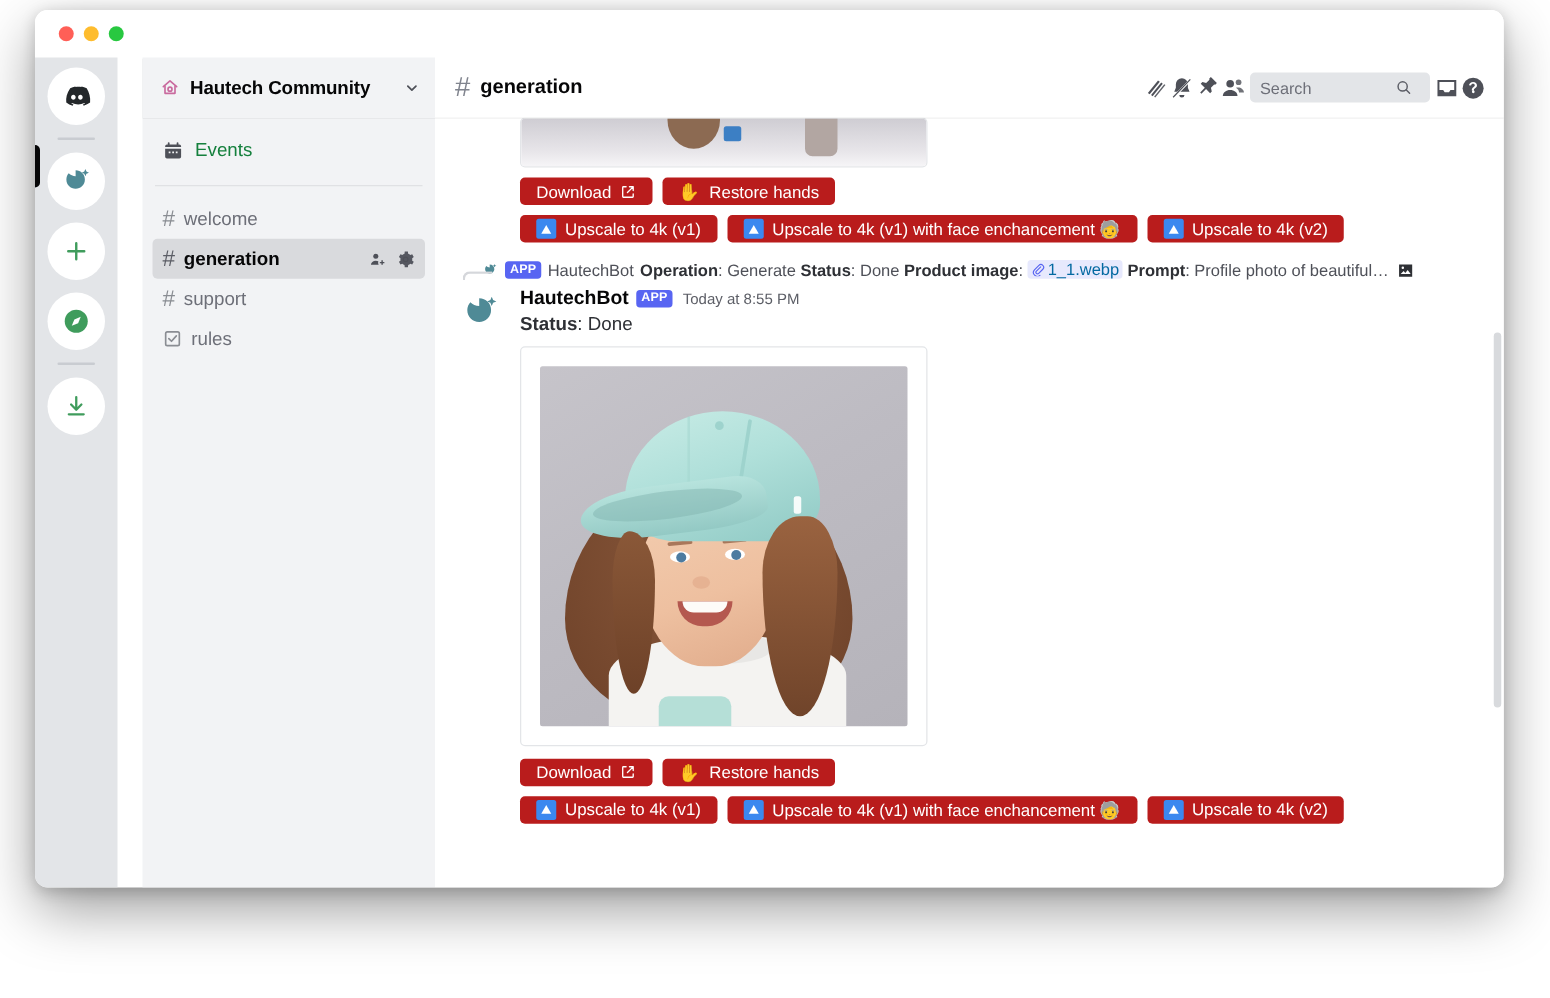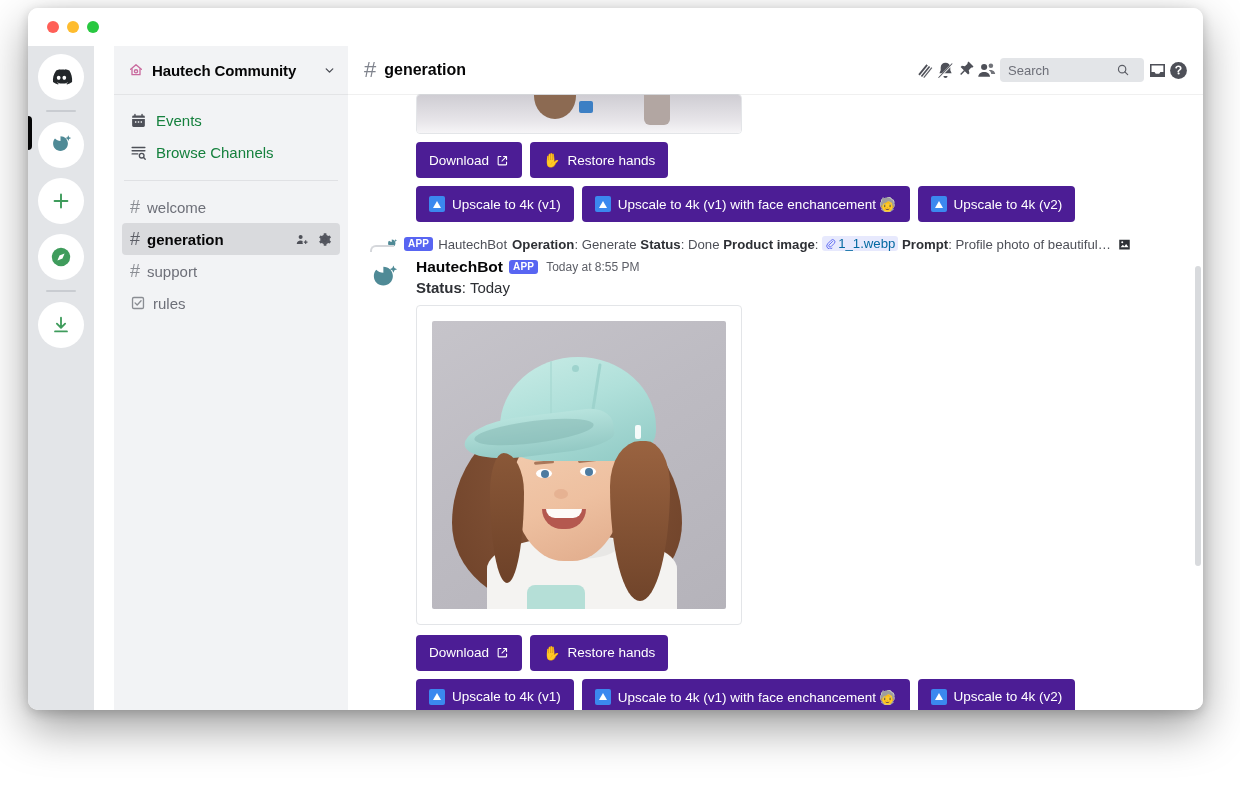--- a/index.html
+++ b/index.html
@@ -124,23 +124,23 @@
     font-size: 13px; color: #5c5e66; width: 108px;
   }
   .search-input::placeholder { color: #6d6f78; }
 
   
   .messages { flex: 1; overflow: hidden; position: relative; padding: 0 16px 0 0; }
   .msg-scroll { padding-left: 0; }
 
   .btn-row { display: flex; gap: 8px; padding: 0 0 0 68px; margin-bottom: 8px; flex-wrap: nowrap; }
   .dbtn {
-    background: #4c1d95; color: #ffffff;
+    background: #b91c1c; color: #ffffff;
     border: none; border-radius: 4px;
-    height: 36px; padding: 0 13px;
+    height: 22px; padding: 0 13px;
     font-family: "Liberation Sans", sans-serif;
     font-size: 13.5px; font-weight: 500;
     display: inline-flex; align-items: center; gap: 7px;
     cursor: pointer; white-space: nowrap;
   }
   .tri-icon {
     width: 16px; height: 16px; background: #3b88ef;
     border-radius: 2px; display: inline-flex;
     align-items: center; justify-content: center;
     flex: 0 0 16px;
@@ -320,30 +320,20 @@
 
           <div class="nav-item">
             <span>
               <svg width="17" height="17" viewBox="0 0 24 24" fill="#4e5058">
                 <path d="M7 2.5a1 1 0 0 1 1 1V5h8V3.5a1 1 0 1 1 2 0V5h1a2 2 0 0 1 2 2v1H3V7a2 2 0 0 1 2-2h1V3.5a1 1 0 0 1 1-1ZM3 10h18v9a2 2 0 0 1-2 2H5a2 2 0 0 1-2-2v-9Zm4 3v2h2v-2H7Zm4 0v2h2v-2h-2Zm4 0v2h2v-2h-2Z"></path>
               </svg>
             </span>
             <span>Events</span>
           </div>
 
-          <div class="nav-item">
-            <span>
-              <svg width="17" height="17" viewBox="0 0 24 24" fill="none" stroke="#4e5058" stroke-width="1.9" stroke-linecap="round">
-                <path d="M3 5h18M3 9.5h18M3 14h8"></path>
-                <circle cx="16.5" cy="16.5" r="3.3"></circle>
-                <path d="M19.2 19.2 21.5 21.5"></path>
-              </svg>
-            </span>
-            <span>Browse Channels</span>
-          </div>
 
         </div>
 
         <div class="divider"></div>
 
         <div class="chan-section">
 
           <div class="chan-item">
             <span class="chan-hash">#</span>
             <span class="chan-label">welcome</span>
@@ -524,21 +514,21 @@
               </div>
 
               <div class="msg-body">
                 <div class="msg-head">
                   <span class="author">HautechBot</span>
                   <span class="app-badge">APP</span>
                   <span class="timestamp">Today at 8:55 PM</span>
                 </div>
 
                 <div class="msg-line">
-                  <span class="k">Status</span><span>: </span><span>Today</span>
+                  <span class="k">Status</span><span>: </span><span>Done</span>
                 </div>
               </div>
             </div>
 
             <div class="img-card">
               <div class="photo">
 
                 <div style="position:absolute;left:20px;top:86px;width:230px;height:200px;background:radial-gradient(ellipse at 50% 30%, #8d5b3c 0%, #7d4e33 45%, #6d4128 100%);border-radius:50% 50% 42% 42%/58% 58% 42% 42%;"></div>
 
                 <div style="position:absolute;left:55px;bottom:0;width:190px;height:72px;background:#f4f3f1;border-radius:44% 44% 0 0;"></div>

